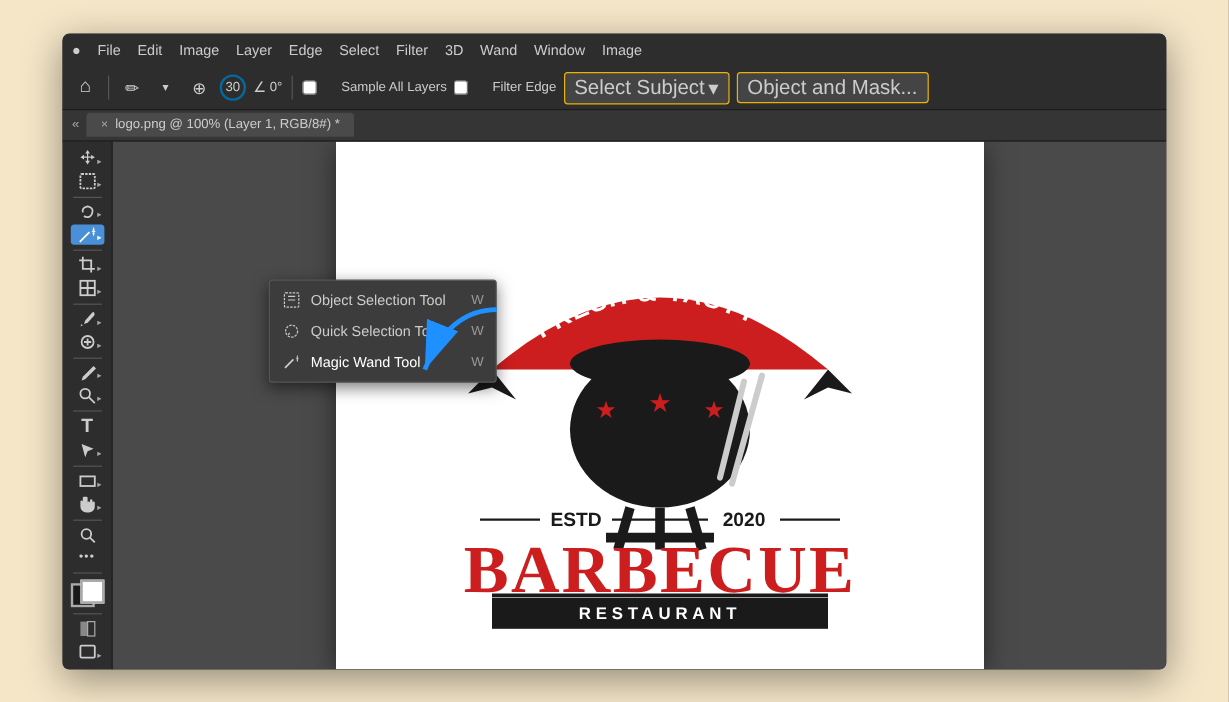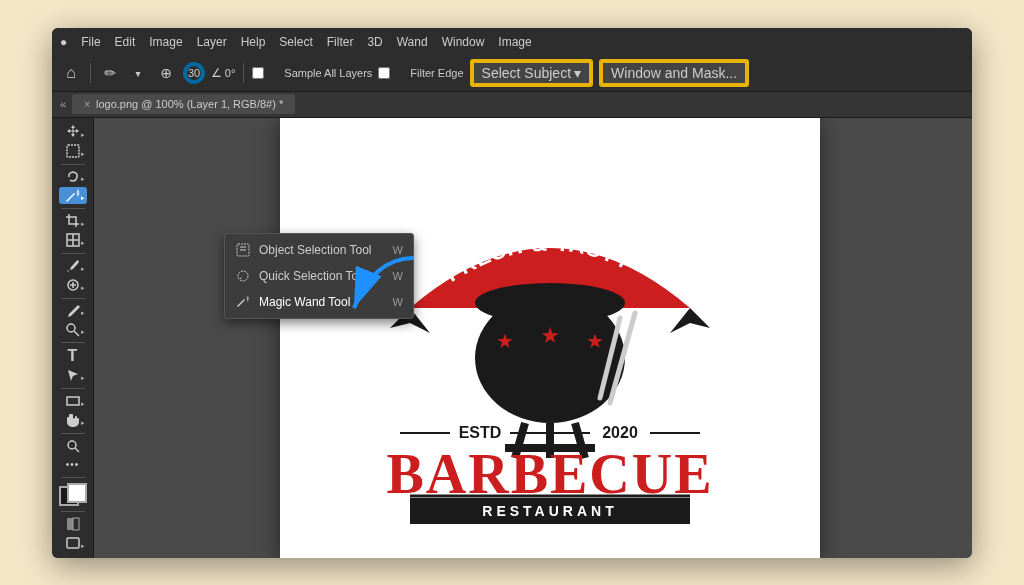--- a/index.html
+++ b/index.html
@@ -84,23 +84,23 @@
       gap: 20px;
       color: #ccc;
       font-size: 11px;
     }
     .toolbar-checkbox-group input[type=checkbox] {
       width: 12px;
       height: 12px;
     }
     .toolbar-btn {
       background: #444;
-      border: 4px solid #eab308;
-      color: #ccc;
-      font-size: 14px;
+      border: 1px solid #eab308;
+      color: #ccc;
+      font-size: 17px;
       padding: 2px 8px;
       border-radius: 3px;
       cursor: pointer;
       display: flex;
       align-items: center;
       gap: 3px;
       white-space: nowrap;
     }
     
     .tab-bar {
@@ -279,57 +279,57 @@
 <body>
 
 <div class="app-window">
 
   <div class="menu-bar">
     <span class="menu-bar-item">●</span>
     <span class="menu-bar-item">File</span>
     <span class="menu-bar-item">Edit</span>
     <span class="menu-bar-item">Image</span>
     <span class="menu-bar-item">Layer</span>
-    <span class="menu-bar-item">Help</span>
+    <span class="menu-bar-item">Edge</span>
     <span class="menu-bar-item">Select</span>
     <span class="menu-bar-item">Filter</span>
     <span class="menu-bar-item">3D</span>
     <span class="menu-bar-item">Wand</span>
     <span class="menu-bar-item">Window</span>
     <span class="menu-bar-item">Image</span>
   </div>
 
   <div class="toolbar">
     <div class="toolbar-icon toolbar-home">⌂</div>
     <div class="toolbar-separator"></div>
     <div class="toolbar-icon">✏</div>
     <div class="toolbar-icon" style="font-size:10px;">▾</div>
     <div class="toolbar-icon">⊕</div>
     <div style="display:flex;align-items:center;gap:2px;">
-      <div style="width:22px;height:22px;border:4px solid #0369a1;border-radius:50%;display:flex;align-items:center;justify-content:center;color:#ccc;font-size:11px;">30</div>
+      <div style="width:22px;height:22px;border:2px solid #0369a1;border-radius:50%;display:flex;align-items:center;justify-content:center;color:#ccc;font-size:11px;">30</div>
     </div>
     <div class="toolbar-angle">
       <span style="font-size:12px;">∠</span>
       <span>0°</span>
     </div>
     <div class="toolbar-separator"></div>
     <div class="toolbar-checkbox-group">
       <input type="checkbox" style="">
       <span>Sample All Layers</span>
     </div>
     <div class="toolbar-checkbox-group">
       <input type="checkbox" style="">
       <span>Filter Edge</span>
     </div>
     <div class="toolbar-btn">
       <span>Select Subject</span>
       <span>▾</span>
     </div>
     <div class="toolbar-btn">
-      <span>Window and Mask...</span>
+      <span>Object and Mask...</span>
     </div>
   </div>
 
   <div class="tab-bar">
     <span class="tab-collapse">«</span>
     <div class="tab-item">
       <span class="tab-close">×</span>
       <span>logo.png @ 100% (Layer 1, RGB/8#) *</span>
     </div>
   </div>

